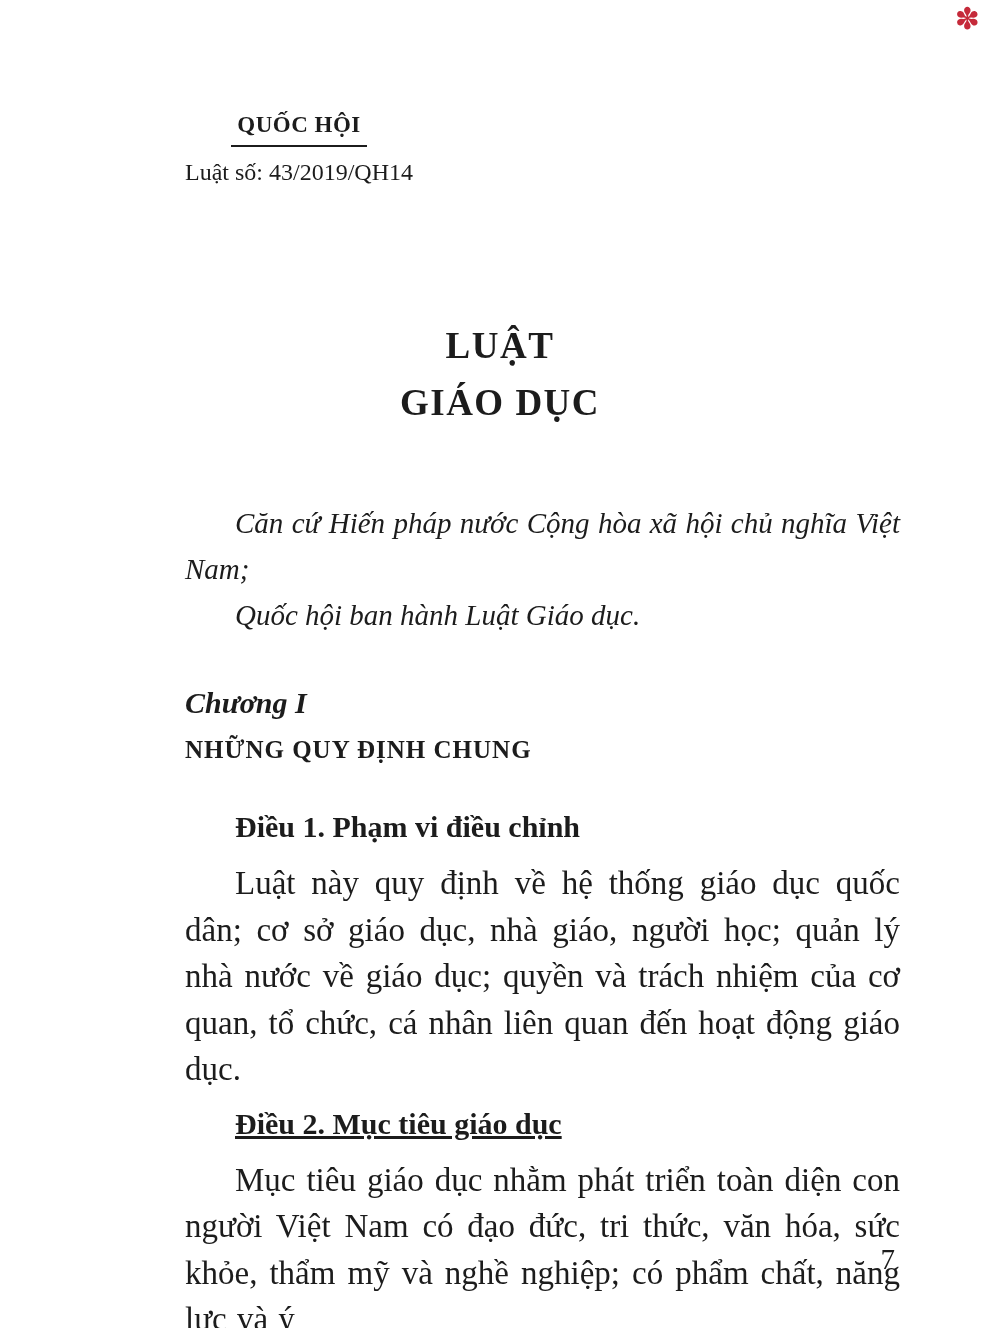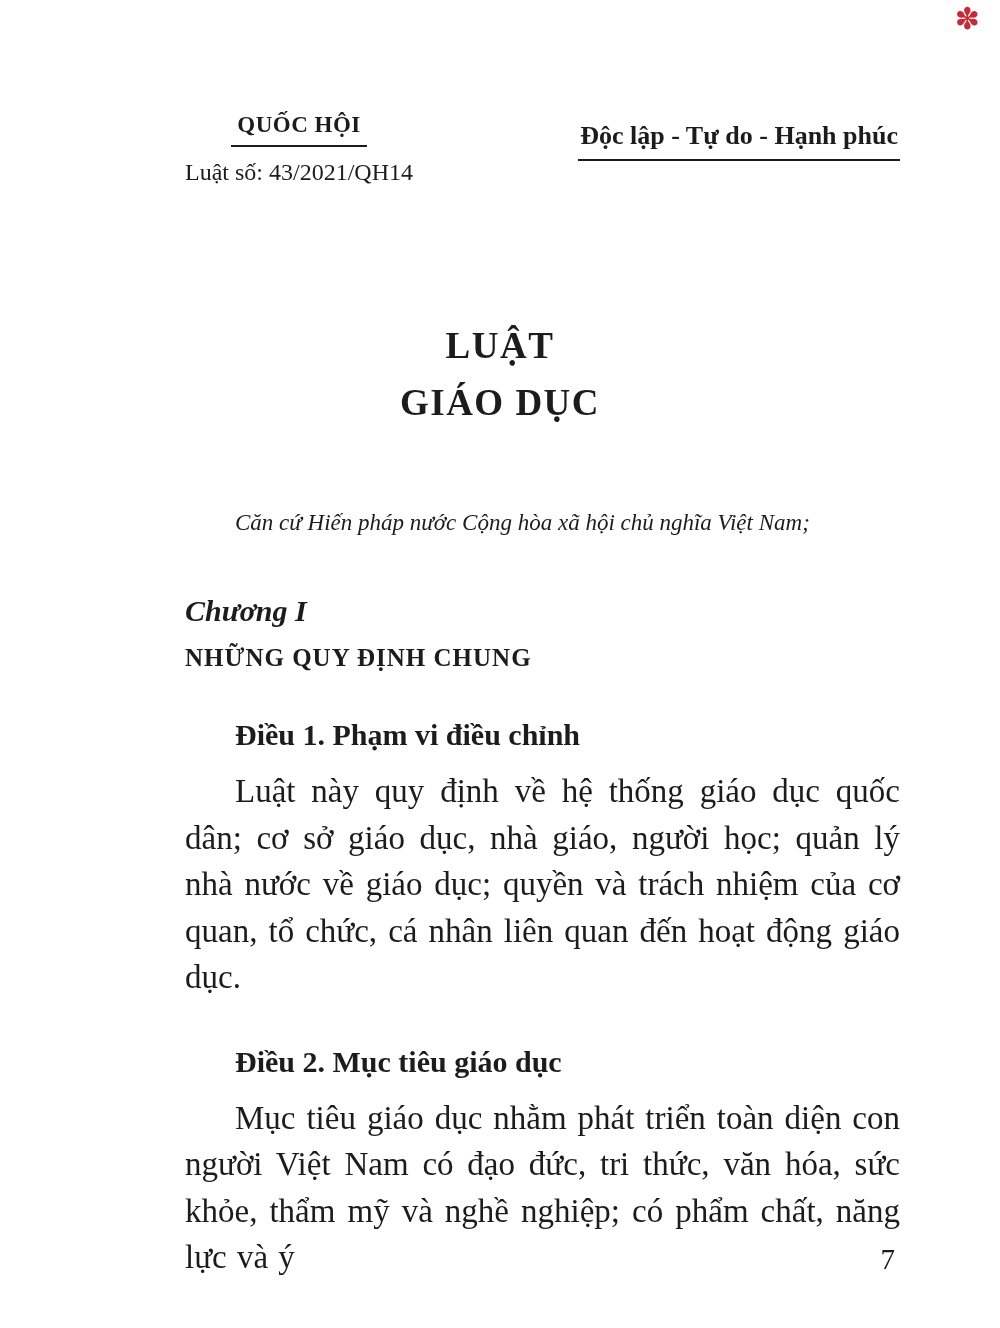--- a/index.html
+++ b/index.html
@@ -75,21 +75,21 @@
     letter-spacing: 1.5px;
   }
   .content {
     margin: 0 100px 0 185px; 
   }
   .preamble {
     margin-top: 76px;
   }
   .preamble p {
     font-style: italic;
-    font-size: 23px;
+    font-size: 29px;
     line-height: 46px;
     text-align: justify;
     text-indent: 50px;
   }
   .chapter {
     margin-top: 48px;
     text-align: left;
   }
   .chapter-label {
     font-size: 30px;
@@ -109,54 +109,54 @@
     text-indent: 50px;
   }
   .article-body {
     margin-top: 16px;
     font-size: 33px;
     line-height: 46.5px;
     text-align: justify;
     text-indent: 50px;
     word-spacing: 2px;
   }
-  .article-heading.second { margin-top: 44px; }
+  .article-heading.second { margin-top: 14px; text-decoration: underline; }
   .page-number {
     position: absolute;
     right: 105px;
     bottom: 52px;
     font-size: 29px;
   }
 </style>
 </head>
 <body>
 
 <div class="page">
 
   <div class="ornament" style="color:#c52a3a;">✽</div>
 
   <div class="header">
     <div class="header-left">
       <div class="org">QUỐC HỘI</div>
-      <div class="doc-no">Luật số: 43/2021/QH14</div>
+      <div class="doc-no">Luật số: 43/2019/QH14</div>
     </div>
     <div class="header-right">
-      <div class="motto">Độc lập - Tự do - Hạnh phúc</div>
     </div>
   </div>
 
   <div class="title-block">
     <div class="title-line1">LUẬT</div>
     <div class="title-line2">GIÁO DỤC</div>
   </div>
 
   <div class="content">
 
     <div class="preamble">
       <p>Căn cứ Hiến pháp nước Cộng hòa xã hội chủ nghĩa Việt Nam;</p>
+      <p>Quốc hội ban hành Luật Giáo dục.</p>
     </div>
 
     <div class="chapter">
       <div class="chapter-label">Chương I</div>
       <div class="chapter-title">NHỮNG QUY ĐỊNH CHUNG</div>
     </div>
 
     <div class="article-heading">Điều 1. Phạm vi điều chỉnh</div>
     <div class="article-body">Luật này quy định về hệ thống giáo dục quốc dân; cơ sở giáo dục, nhà giáo, người học; quản lý nhà nước về giáo dục; quyền và trách nhiệm của cơ quan, tổ chức, cá nhân liên quan đến hoạt động giáo dục.</div>
 

